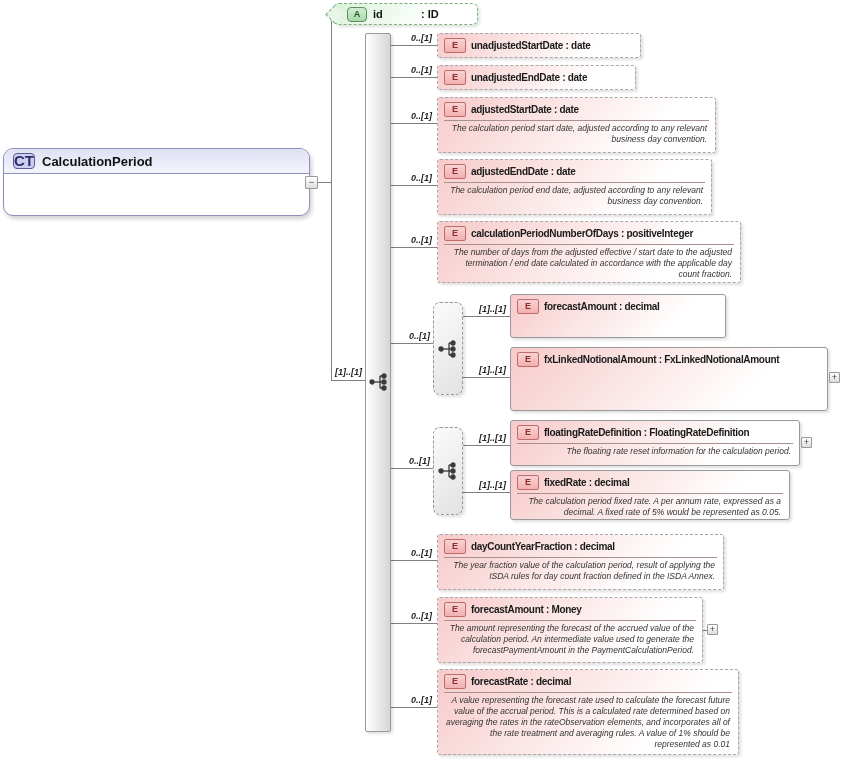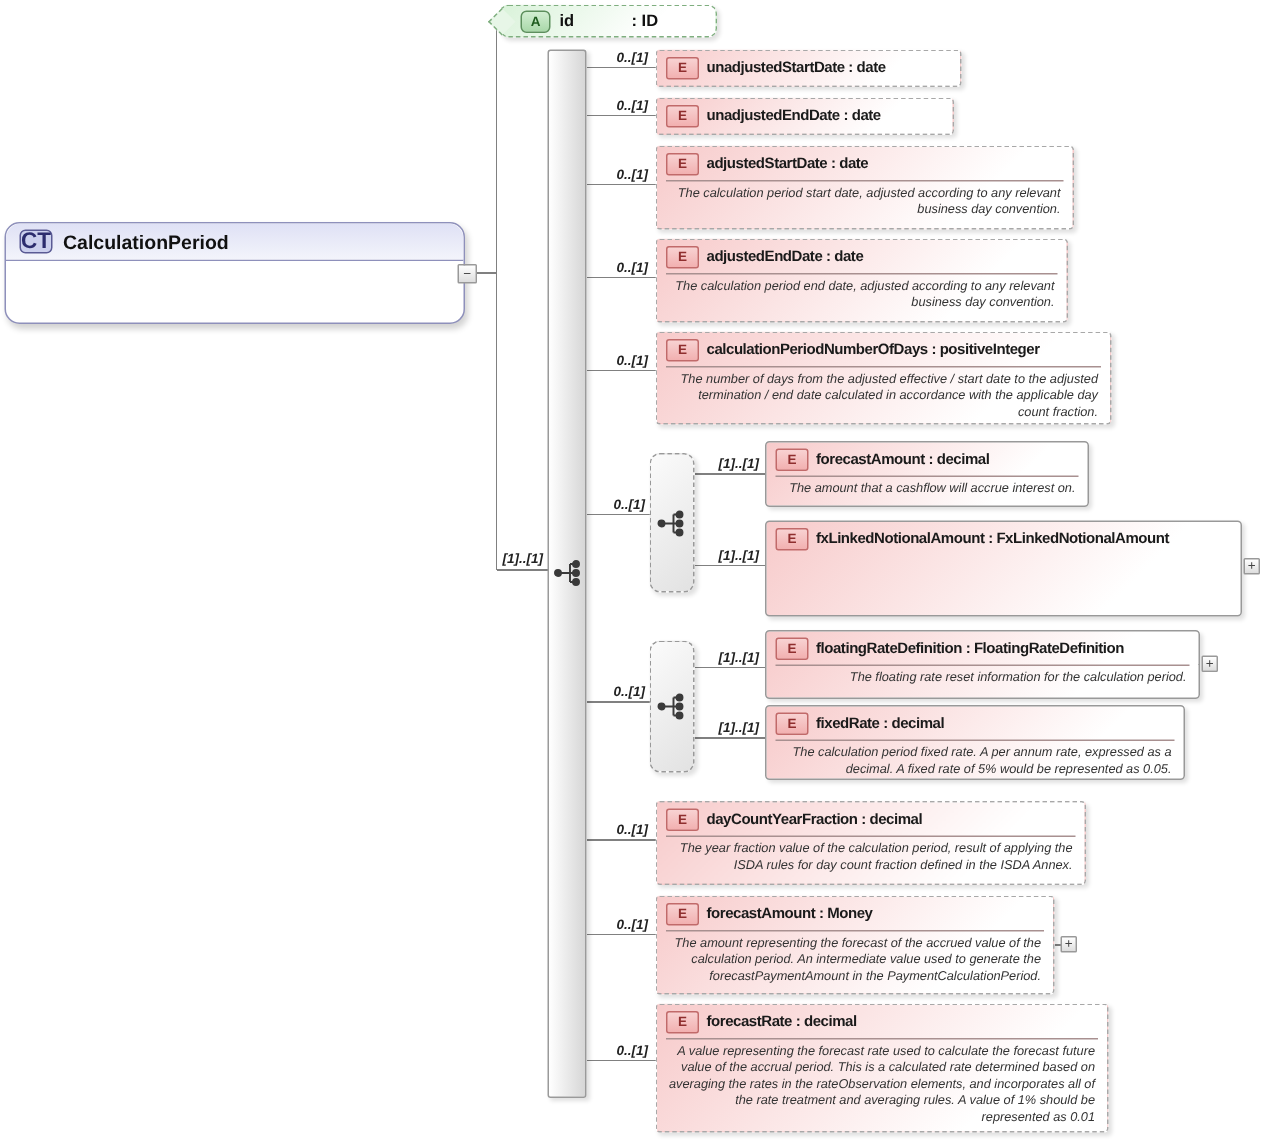--- a/index.html
+++ b/index.html
@@ -233,21 +233,20 @@
         <circle cx="16" cy="16" r="2"></circle>
       </g>
     </svg>
   </div>
 
   <div class="el solid" style="left:510px;top:294px;width:216px;height:44px;">
     <div class="el-h">
       <span class="e-badge">E</span>
       <span class="el-title">forecastAmount : decimal</span>
     </div>
-    <div class="el-ann">The amount that a cashflow will accrue interest on.</div>
   </div>
 
   <div class="el solid" style="left:510px;top:347px;width:318px;height:64px;">
     <div class="el-h">
       <span class="e-badge">E</span>
       <span class="el-title">fxLinkedNotionalAmount : FxLinkedNotionalAmount</span>
     </div>
   </div>
   <div class="pm" style="left:829px;top:372px;">+</div>
 

